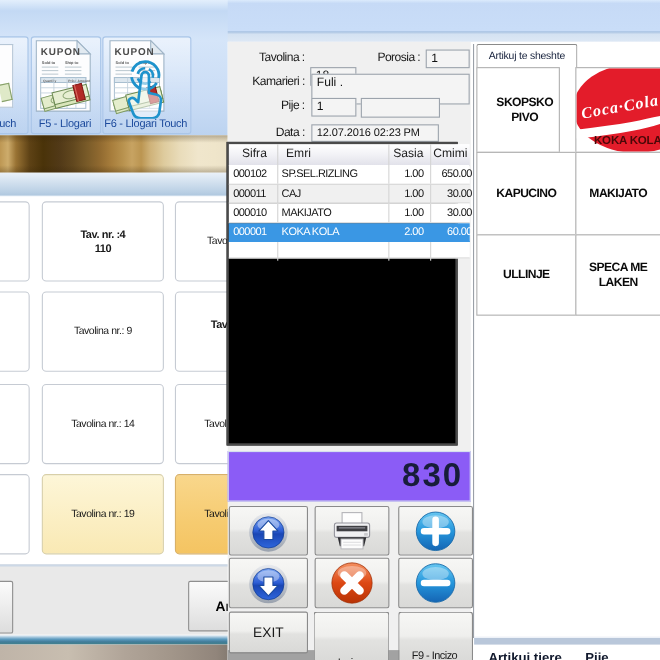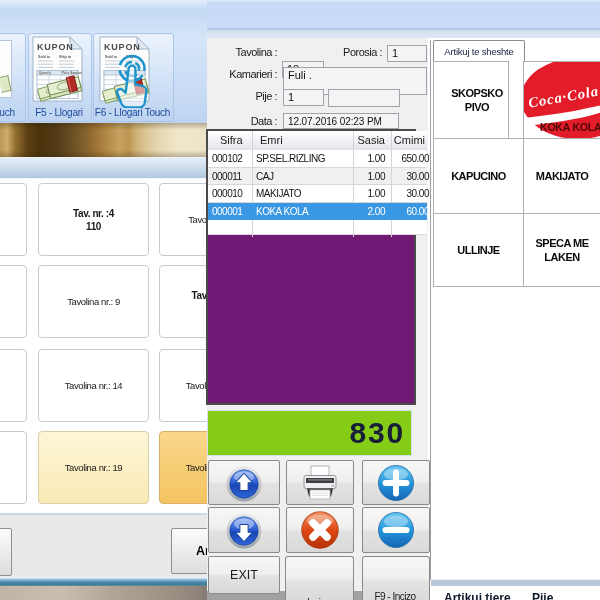--- a/index.html
+++ b/index.html
@@ -37,29 +37,29 @@
   #bline{left:0;top:577px;width:207px;height:9px;
     background:linear-gradient(180deg,#ffffff 0%,#aecce0 22%,#5e9cc0 45%,#447e9c 70%,#3f7d8f 88%,#6b9aa4 100%);}
   #taupe{left:0;top:586px;width:207px;height:14px;
     background:linear-gradient(90deg,#bfb4a8 0%,#c8beb0 30%,#b0a498 55%,#a2968a 75%,#91857b 95%,#857b72 100%);}
   
   #mid{left:207px;top:38px;width:221px;height:562px;background:#f0f0f0;}
   .flabel{position:absolute;font-size:11px;color:#1a1a1a;text-align:right;letter-spacing:-0.5px;}
   .fbox{position:absolute;border:1px solid #9ca3ac;background:#f4f4f4;font-size:11px;color:#111;
     line-height:15px;padding:0 0 0 4px;box-sizing:border-box;}
   
-  #grid{left:206px;top:129px;width:210px;height:276px;border:2px solid #4a4a4a;box-sizing:border-box;background:#701a75;}
+  #grid{left:206px;top:129px;width:210px;height:276px;border:2px solid #4a4a4a;box-sizing:border-box;background:#000000;}
   .hdr{position:absolute;left:0;top:0;width:219px;height:19px;
     background:linear-gradient(180deg,#ffffff 0%,#f2f2f6 50%,#e2e2ea 100%);border-bottom:1px solid #9aa0a8;}
   .hcell{position:absolute;top:2.5px;font-size:11px;color:#202020;}
   .row{position:absolute;left:0;width:219px;height:18px;background:#fff;border-bottom:1px solid #d8d8d8;box-sizing:border-box;}
   .cell{position:absolute;top:3px;font-size:10px;color:#141414;white-space:nowrap;letter-spacing:-0.5px;}
   .vline{position:absolute;top:0;width:1px;background:#d4d4d4;}
   
-  #total{left:207px;top:410px;width:205px;height:46px;background:#84cc16;border:1px solid #d4dfee;box-sizing:border-box;}
+  #total{left:207px;top:410px;width:221px;height:46px;background:#8b5cf6;border:1px solid #d4dfee;box-sizing:border-box;}
   #total div{position:absolute;right:6px;top:5px;font-size:30px;font-weight:bold;color:#181d3a;
      font-family:"Liberation Sans",sans-serif;letter-spacing:1.8px;}
   .cbtn{position:absolute;border:1px solid #8a8a8a;border-radius:2px;
     background:linear-gradient(180deg,#f7f7f5 0%,#efefed 46%,#e2e2e0 54%,#d9d9d7 100%);
     display:flex;align-items:center;justify-content:center;}
   .cbtn span{font-size:12.5px;color:#1a1a1a;}
   #understrip{left:207px;top:591px;width:221px;height:9px;background:#a2a2a2;}
   
   #rpanel{left:430px;top:38px;width:170px;height:562px;background:#fff;}
   #rpanel .lborder{position:absolute;left:0;top:2px;width:1px;height:540px;background:#9aa0a8;}

